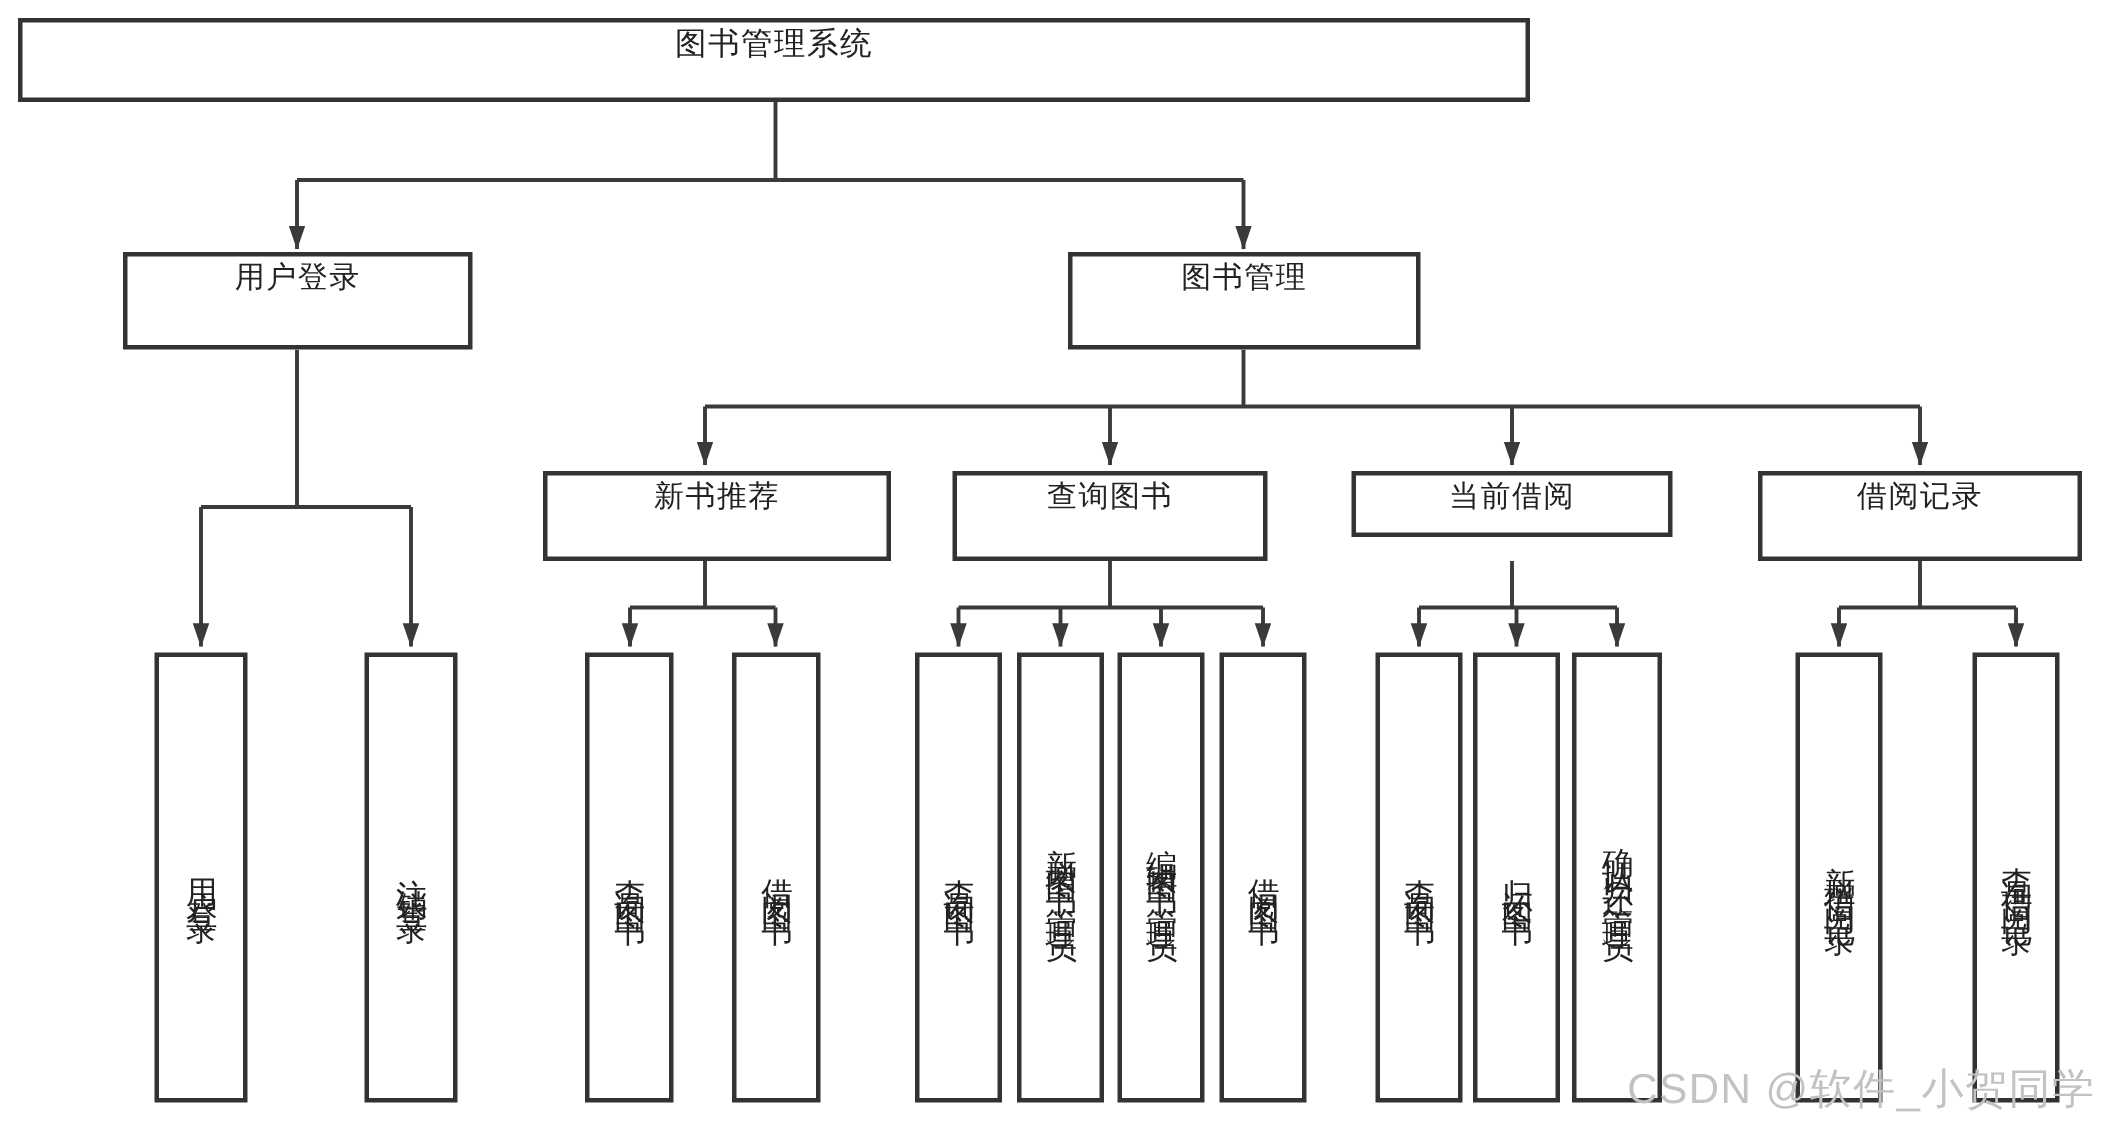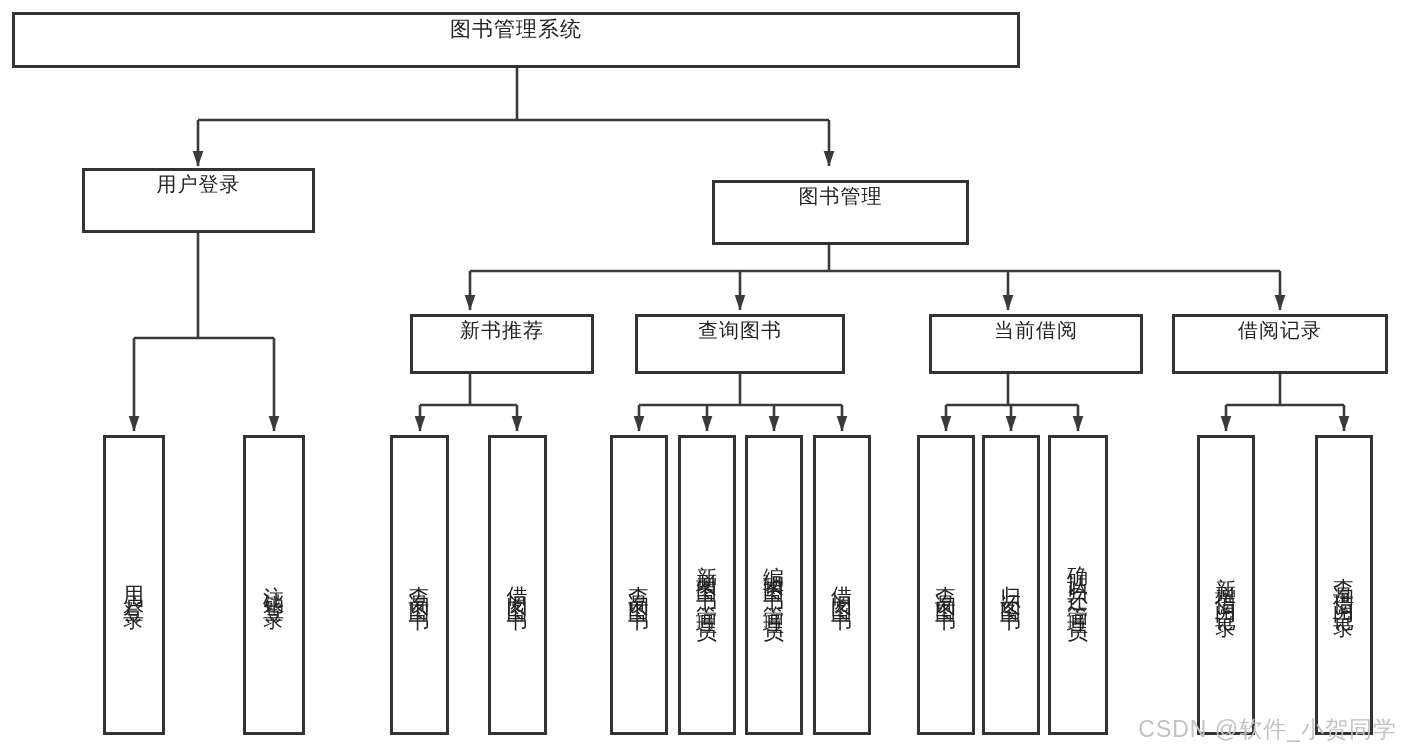--- a/index.html
+++ b/index.html
@@ -51,21 +51,21 @@
     color: #222222;
     font-size: 21px;
     letter-spacing: 8px;
     line-height: 1;
     white-space: nowrap;
   }
   .watermark {
     position: absolute;
     right: 8px;
     bottom: 2px;
-    font-size: 23px;
+    font-size: 28px;
     color: #c2c2c2;
     letter-spacing: 1px;
     z-index: 3;
   }
 </style>
 </head>
 <body>
 
 <div class="canvas">
 
@@ -119,31 +119,31 @@
     </g>
   </svg>
 
   <div class="node root" style="left:12px; top:12px; width:1008px; height:56px;">
     <span>图书管理系统</span>
   </div>
 
   <div class="node" style="left:82px; top:168px; width:233px; height:65px;">
     <span>用户登录</span>
   </div>
-  <div class="node" style="left:712px; top:180px; width:257px; height:65px;">
+  <div class="node" style="left:712px; top:168px; width:235px; height:65px;">
     <span>图书管理</span>
   </div>
 
-  <div class="node" style="left:362px; top:314px; width:184px; height:60px;margin-left:48px;">
+  <div class="node" style="left:362px; top:314px; width:232px; height:60px;">
     <span>新书推荐</span>
   </div>
   <div class="node" style="left:635px; top:314px; width:210px; height:60px;">
     <span>查询图书</span>
   </div>
-  <div class="node" style="left:901px; top:314px; width:214px; height:60px;margin-left:28px;">
+  <div class="node" style="left:901px; top:314px; width:214px; height:44px;">
     <span>当前借阅</span>
   </div>
   <div class="node" style="left:1172px; top:314px; width:216px; height:60px;">
     <span>借阅记录</span>
   </div>
 
   <div class="leaf" style="left:103px; top:435px; width:62px; height:300px;">
     <span class="vtext">用户登录</span>
   </div>
   <div class="leaf" style="left:243px; top:435px; width:62px; height:300px;">

